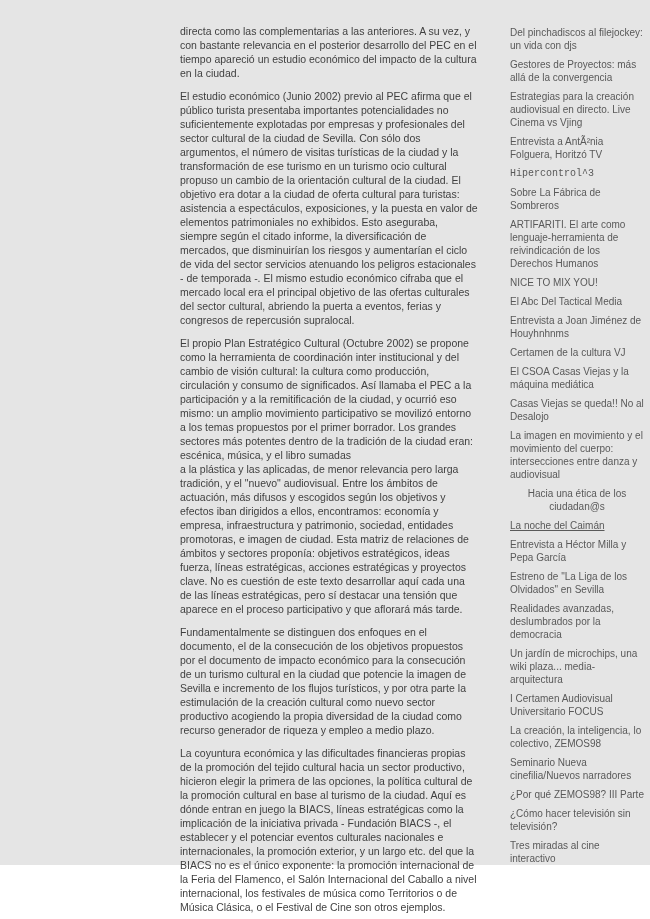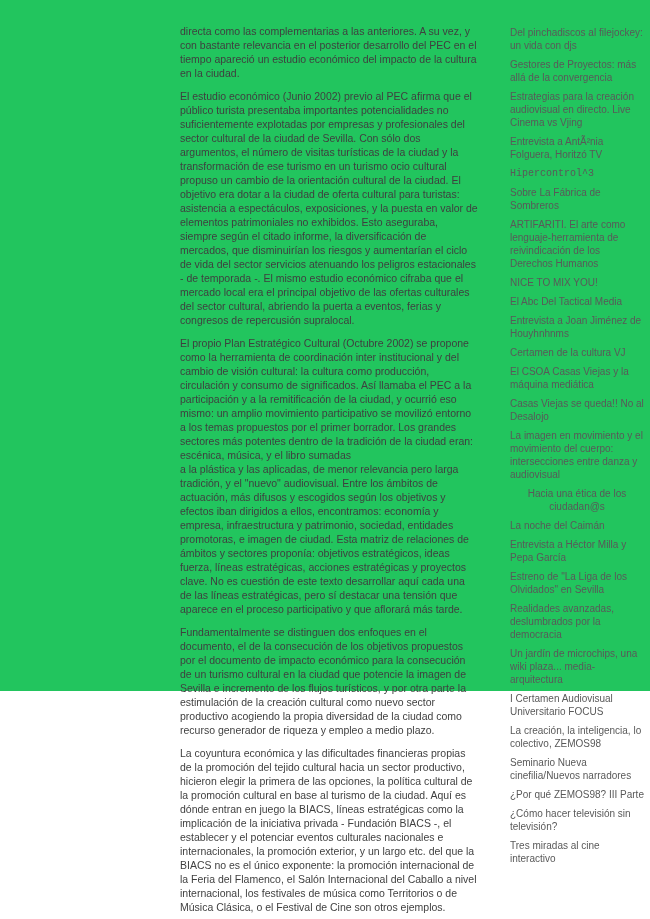--- a/index.html
+++ b/index.html
@@ -9,22 +9,22 @@
   }
   body {
     width: 650px;
     height: 919px;
     overflow: hidden;
     font-family: "Liberation Sans", sans-serif;
   }
   .page {
     position: relative;
     width: 650px;
-    height: 691px;
-    background: #22c55e;
+    height: 865px;
+    background: #e5e5e5;
   }
   .article {
     position: absolute;
     left: 180px;
     top: 24px;
     width: 298px;
   }
   .para {
     margin: 0 0 9px 0;
     font-size: 10.5px;
@@ -75,21 +75,21 @@
         <a class="side-link" href="#" style="color: rgb(89, 89, 89);">Sobre La Fábrica de Sombreros</a>
         <a class="side-link" href="#" style="color: rgb(89, 89, 89);">ARTIFARITI. El arte como lenguaje-herramienta de reivindicación de los Derechos Humanos</a>
         <a class="side-link" href="#" style="color: rgb(89, 89, 89);">NICE TO MIX YOU!</a>
         <a class="side-link" href="#" style="color: rgb(89, 89, 89);">El Abc Del Tactical Media</a>
         <a class="side-link" href="#" style="color: rgb(89, 89, 89);">Entrevista a Joan Jiménez de Houyhnhnms</a>
         <a class="side-link" href="#" style="color: rgb(89, 89, 89);">Certamen de la cultura VJ</a>
         <a class="side-link" href="#" style="color: rgb(89, 89, 89);">El CSOA Casas Viejas y la máquina mediática</a>
         <a class="side-link" href="#" style="color: rgb(89, 89, 89);">Casas Viejas se queda!! No al Desalojo</a>
         <a class="side-link" href="#" style="color: rgb(89, 89, 89);">La imagen en movimiento y el movimiento del cuerpo: intersecciones entre danza y audiovisual</a>
         <a class="side-link" href="#" style="color: rgb(89, 89, 89); text-align: center;">Hacia una ética de los ciudadan@s</a>
-        <a class="side-link" href="#" style="color: rgb(89, 89, 89);">La noche del Caimán</a>
+        <a class="side-link" href="#" style="color: rgb(89, 89, 89); text-decoration: underline;">La noche del Caimán</a>
         <a class="side-link" href="#" style="color: rgb(89, 89, 89);">Entrevista a Héctor Milla y Pepa García</a>
         <a class="side-link" href="#" style="color: rgb(89, 89, 89);">Estreno de "La Liga de los Olvidados" en Sevilla</a>
         <a class="side-link" href="#" style="color: rgb(89, 89, 89);">Realidades avanzadas, deslumbrados por la democracia</a>
         <a class="side-link" href="#" style="color: rgb(89, 89, 89);">Un jardín de microchips, una wiki plaza... media-arquitectura</a>
         <a class="side-link" href="#" style="color: rgb(89, 89, 89);">I Certamen Audiovisual Universitario FOCUS</a>
         <a class="side-link" href="#" style="color: rgb(89, 89, 89);">La creación, la inteligencia, lo colectivo, ZEMOS98</a>
         <a class="side-link" href="#" style="color: rgb(89, 89, 89);">Seminario Nueva cinefilia/Nuevos narradores</a>
         <a class="side-link" href="#" style="color: rgb(89, 89, 89);">¿Por qué ZEMOS98? III Parte</a>
         <a class="side-link" href="#" style="color: rgb(89, 89, 89);">¿Cómo hacer televisión sin televisión?</a>
         <a class="side-link" href="#" style="color: rgb(89, 89, 89);">Tres miradas al cine interactivo</a>

